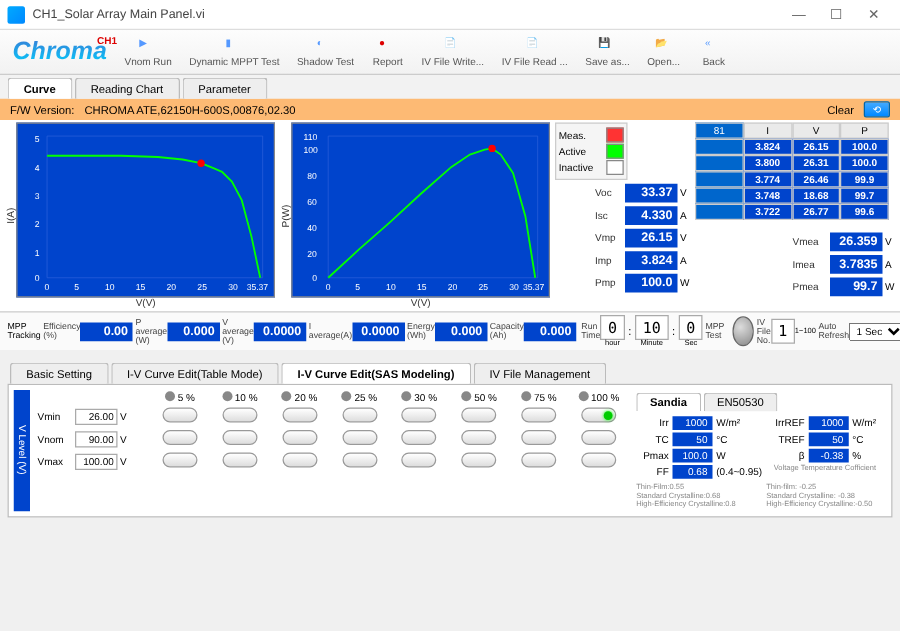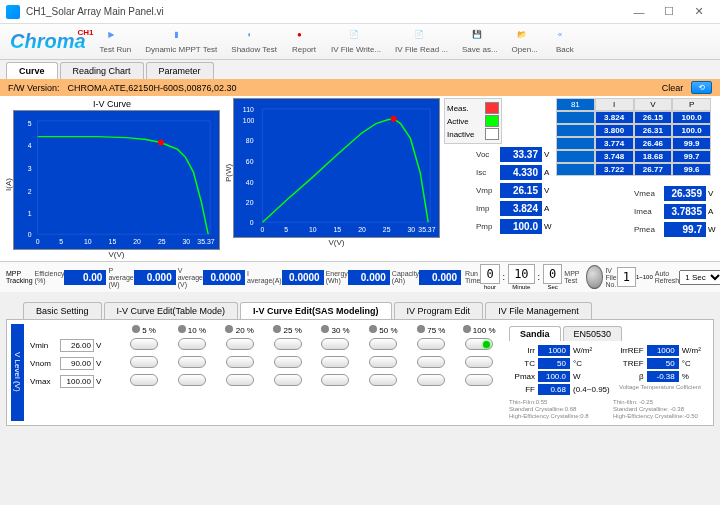--- a/index.html
+++ b/index.html
@@ -38,21 +38,21 @@
 .data-table .drow { display: flex; }
 .data-table .drow div { background: #0044cc; color: #fff; font-weight: bold; }
 .data-table .drow div:first-child { background: #06c; }
 .mpp-row { display: flex; align-items: center; padding: 2px 6px; gap: 2px; border-top: 1px solid #ccc; background: #fafafa; }
 .mpp-cell { display: flex; flex-direction: row; align-items: center; }
 .mpp-cell .lbl { font-size: 7px; color: #444; }
 .mpp-cell .v { background: #0044cc; color: #fff; padding: 2px 4px; font-size: 10px; font-weight: bold; min-width: 42px; text-align: right; }
 .digit-box { background: #fff; border: 1px solid #aaa; padding: 2px 5px; font-size: 12px; font-family: monospace; }
 .knob { width: 24px; height: 24px; border-radius: 50%; background: radial-gradient(circle at 35% 35%, #ddd, #888); border: 1px solid #666; }
 .on-btn { background: #d00; color: #fff; padding: 3px 8px; border-radius: 8px; font-size: 9px; font-weight: bold; cursor: pointer; display: flex; align-items: center; gap: 3px; }
-.lower-tabs { display: flex; gap: 2px; padding: 4px 23px 0; background: #f0f0f0; margin-top: 6px; }
+.lower-tabs { display: flex; gap: 2px; padding: 4px 8px 0; background: #f0f0f0; margin-top: 6px; }
 .lower-panel { background: #fff; margin: 0 6px 4px; border: 1px solid #bbb; padding: 4px; display: flex; gap: 6px; }
 .sandia-tabs { display: flex; gap: 2px; padding: 2px 0; }
 .sandia-tabs .tab { padding: 2px 10px; }
 .power-grid { flex: 1; }
 .power-hdr { background: #0044cc; color: #fff; text-align: center; padding: 2px; font-size: 9px; }
 .power-cols { display: flex; align-items: center; }
 .power-cols .pc { flex: 1; text-align: center; font-size: 8px; padding: 1px; }
 .pill { width: 28px; height: 12px; border-radius: 6px; background: linear-gradient(#fff,#ddd); border: 1px solid #999; display: inline-block; position: relative; margin: 1px; }
 .pill.on::after { content: ''; position: absolute; right: 2px; top: 2px; width: 7px; height: 7px; background: #0c0; border-radius: 50%; box-shadow: 0 0 3px #0f0; }
 .vlevel { background: #0044cc; color: #fff; writing-mode: vertical-rl; text-align: center; padding: 4px 2px; font-size: 8px; }
@@ -74,21 +74,21 @@
   <div class="winbtn">—</div>
   <div class="winbtn">☐</div>
   <div class="winbtn">✕</div>
 </div>
 
 <div class="toolbar">
   <div class="logo"><span>Chroma</span><span class="ch1">CH1</span></div>
   <div id="tb-buttons" style="display:flex;gap:2px;flex:1">
       <div class="tbtn">
         <div class="ticon" style="color:#59f">▶</div>
-        <span>Test Run</span>
+        <span>Vnom Run</span>
       </div>
       <div class="tbtn">
         <div class="ticon" style="color:#59f">▮</div>
         <span>Dynamic MPPT Test</span>
       </div>
       <div class="tbtn">
         <div class="ticon" style="color:#59f">◐</div>
         <span>Shadow Test</span>
       </div>
       <div class="tbtn">
@@ -129,21 +129,20 @@
   <span>CHROMA ATE,62150H-600S,00876,02.30</span>
   <span class="spacer"></span>
   <span>Clear</span>
   <span class="clear-btn">⟲</span>
 </div>
 
 <div class="main">
   <div style="display:flex;flex-direction:column;flex:1">
     <div style="display:flex;gap:4px">
       <div class="chart-wrap">
-        <div class="chart-title">I-V Curve</div>
         <div style="display:flex">
           <div class="axis-lab" style="writing-mode:vertical-rl;transform:rotate(180deg)">I(A)</div>
           <div style="flex:1">
             <div class="chart">
               <svg viewBox="0 0 200 140">
                 <g stroke="#3366dd" stroke-width="0.5">
                   <line x1="20" y1="10" x2="20" y2="125"></line>
                     <line x1="195" y1="10" x2="195" y2="125"></line>
                   <line x1="20" y1="125" x2="195" y2="125"></line>
                     <line x1="20" y1="10" x2="195" y2="10"></line>
@@ -379,21 +378,20 @@
   <div class="mpp-cell">
     <span class="lbl">IV Run</span>
     <div class="on-btn"><span>ON</span>▶</div>
   </div>
 </div>
 
 <div class="lower-tabs" id="lower-tabs">
     <div class="tab">Basic Setting</div>
     <div class="tab">I-V Curve Edit(Table Mode)</div>
     <div class="tab active">I-V Curve Edit(SAS Modeling)</div>
-    <div class="tab">IV Program Edit</div>
     <div class="tab">IV File Management</div>
   </div>
 <div class="lower-panel">
   <div class="vlevel">V Level (V)</div>
   <div class="power-grid">
     <div class="power-cols" id="power-cols">
         <div style="width:90px"></div>
         <div class="pc"><span style="display:inline-block;width:8px;height:8px;border-radius:50%;background:#888"></span> 5 <span>%</span></div>
         <div class="pc"><span style="display:inline-block;width:8px;height:8px;border-radius:50%;background:#888"></span> 10 <span>%</span></div>
         <div class="pc"><span style="display:inline-block;width:8px;height:8px;border-radius:50%;background:#888"></span> 20 <span>%</span></div>

